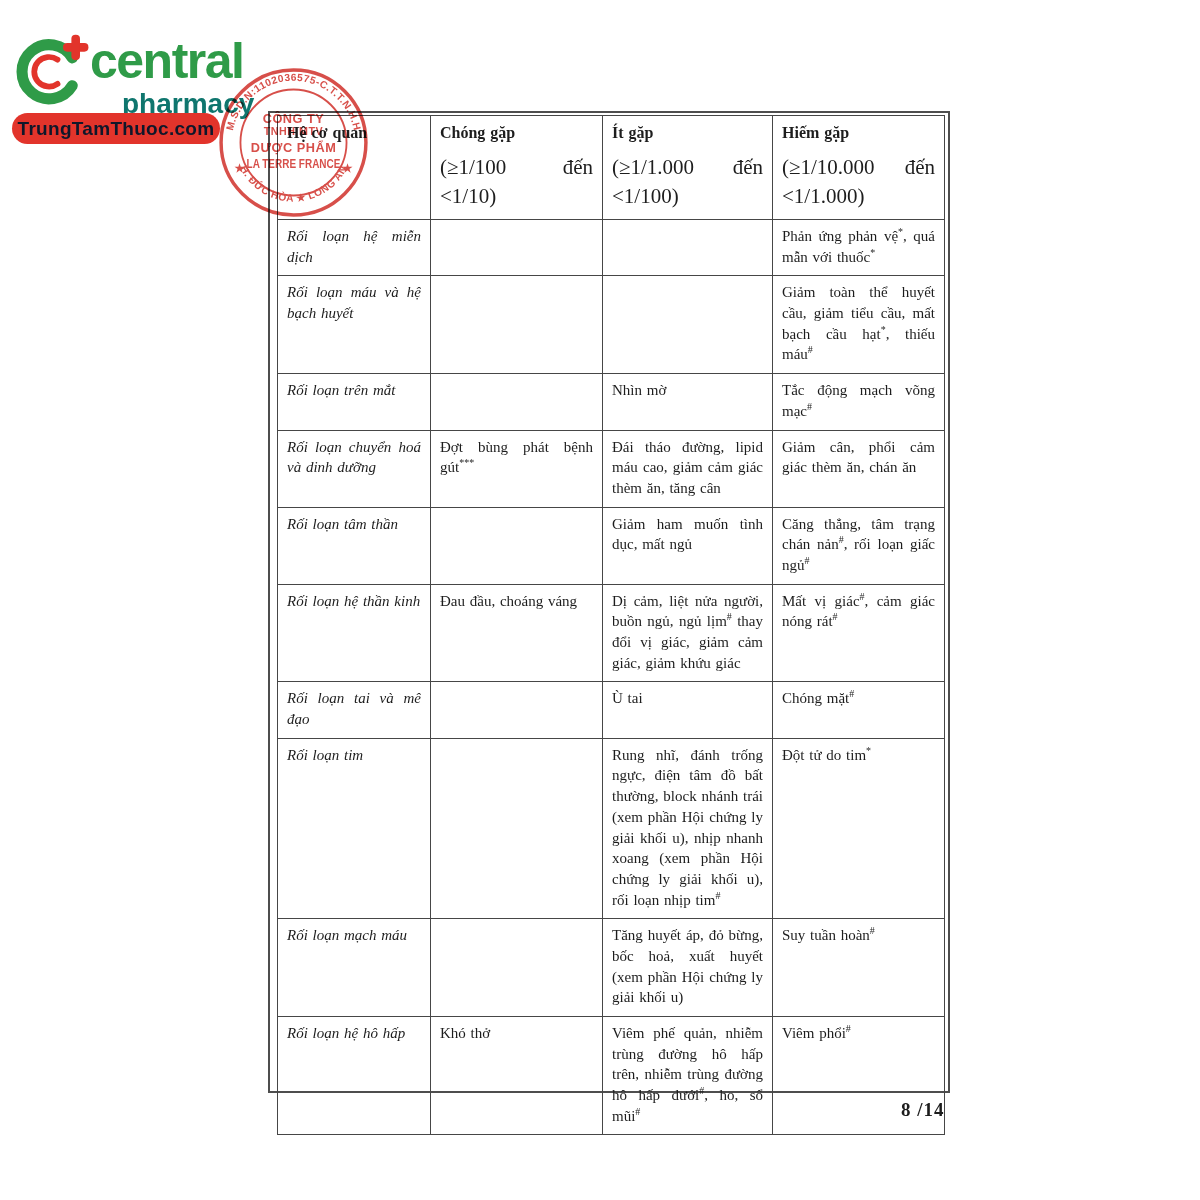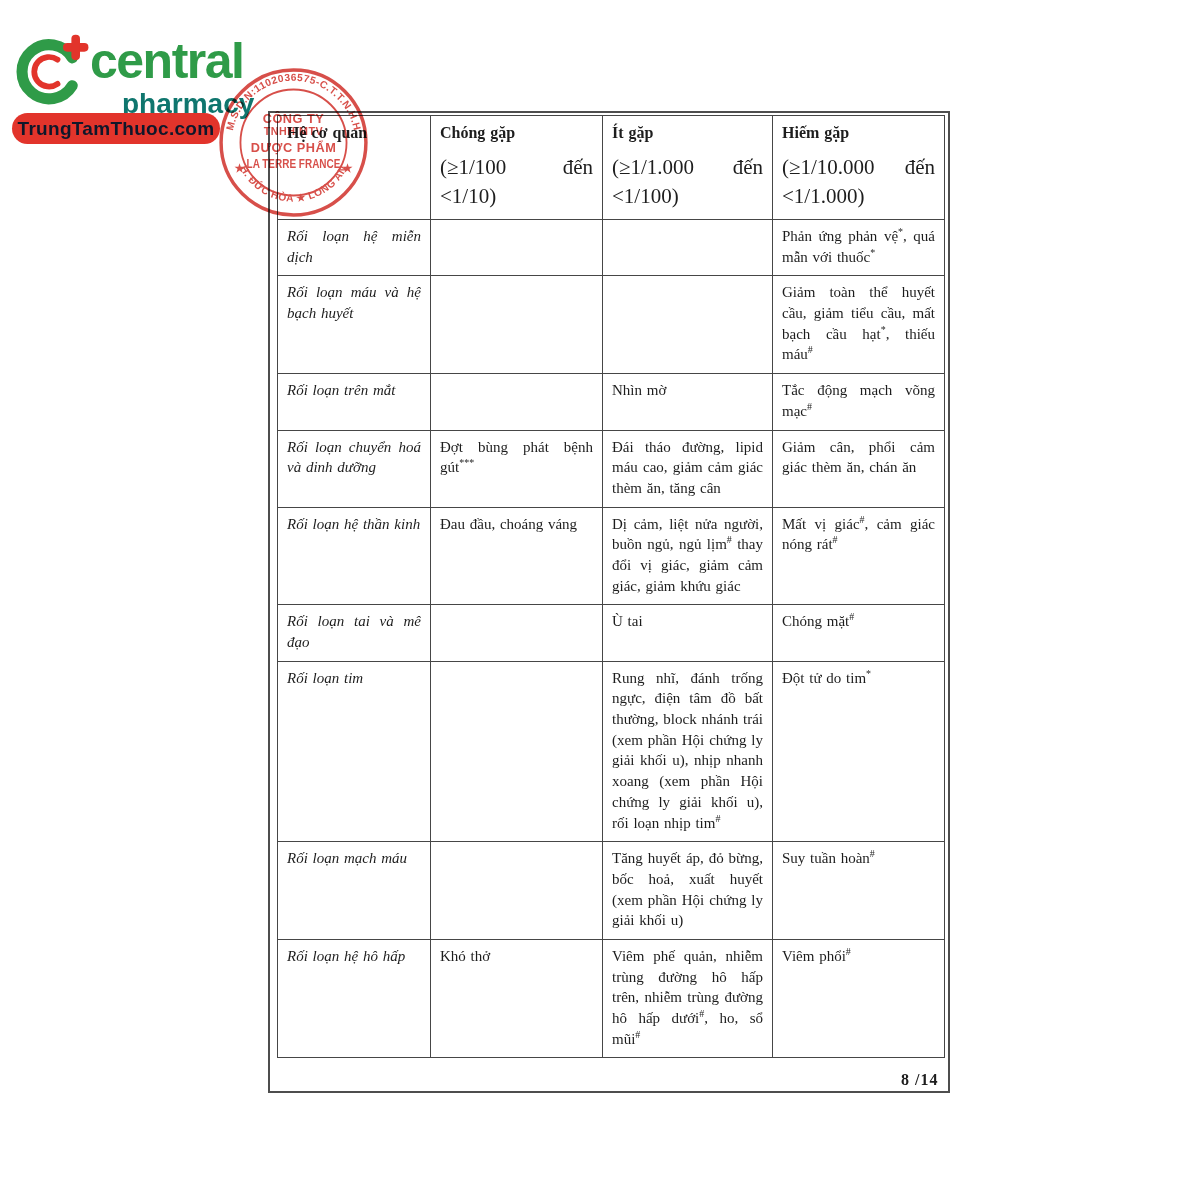--- a/index.html
+++ b/index.html
@@ -35,21 +35,21 @@
   
   .stamp{position:absolute;left:217px;top:66px;width:153px;height:153px;
          mix-blend-mode:multiply;opacity:.92;z-index:5;}
   .stamp text{fill:#d4403a;font-family:"Liberation Sans",sans-serif;font-weight:bold;}
   .ring{font-size:10px;letter-spacing:.5px;}
   .c-big{font-size:12.5px;letter-spacing:.5px;}
   .c-small{font-size:10.5px;letter-spacing:.5px;}
   .c-cond{font-size:12.5px;}
   .star{font-size:11px;}
 
-  .page-number{position:absolute;left:901px;top:1071px;font-weight:bold;font-size:16px;
+  .page-number{position:absolute;left:901px;top:1099px;font-weight:bold;font-size:19px;
                letter-spacing:1px;}
 </style>
 </head>
 <body>
 
 <div class="page">
 
   <svg class="logo-icon" width="82" height="80" viewBox="0 0 100 97" aria-hidden="true">
     <path d="M 72.3,30 A 33,33 0 1 0 72.3,64" fill="none" stroke="#2f9b48" stroke-width="13.5" stroke-linecap="round"></path>
     <path d="M 54.3,32.3 A 18,18 0 1 0 54.3,61.7" fill="none" stroke="#e2342b" stroke-width="7" stroke-linecap="round"></path>
@@ -107,20 +107,26 @@
           <td>Nhìn mờ</td>
           <td>Tắc động mạch võng mạc<sup>#</sup></td>
         </tr>
         <tr>
           <td class="organ">Rối loạn chuyển hoá và dinh dưỡng</td>
           <td>Đợt bùng phát bệnh gút<sup>***</sup></td>
           <td>Đái tháo đường, lipid máu cao, giảm cảm giác thèm ăn, tăng cân</td>
           <td>Giảm cân, phổi cảm giác thèm ăn, chán ăn</td>
         </tr>
         <tr>
+          <td class="organ">Rối loạn tâm thần</td>
+          <td></td>
+          <td>Giảm ham muốn tình dục, mất ngủ</td>
+          <td>Căng thẳng, tâm trạng chán nản<sup>#</sup>, rối loạn giấc ngủ<sup>#</sup></td>
+        </tr>
+        <tr>
           <td class="organ">Rối loạn hệ thần kinh</td>
           <td>Đau đầu, choáng váng</td>
           <td>Dị cảm, liệt nửa người, buồn ngủ, ngủ lịm<sup>#</sup> thay đổi vị giác, giảm cảm giác, giảm khứu giác</td>
           <td>Mất vị giác<sup>#</sup>, cảm giác nóng rát<sup>#</sup></td>
         </tr>
         <tr>
           <td class="organ">Rối loạn tai và mê đạo</td>
           <td></td>
           <td>Ù tai</td>
           <td>Chóng mặt<sup>#</sup></td>

